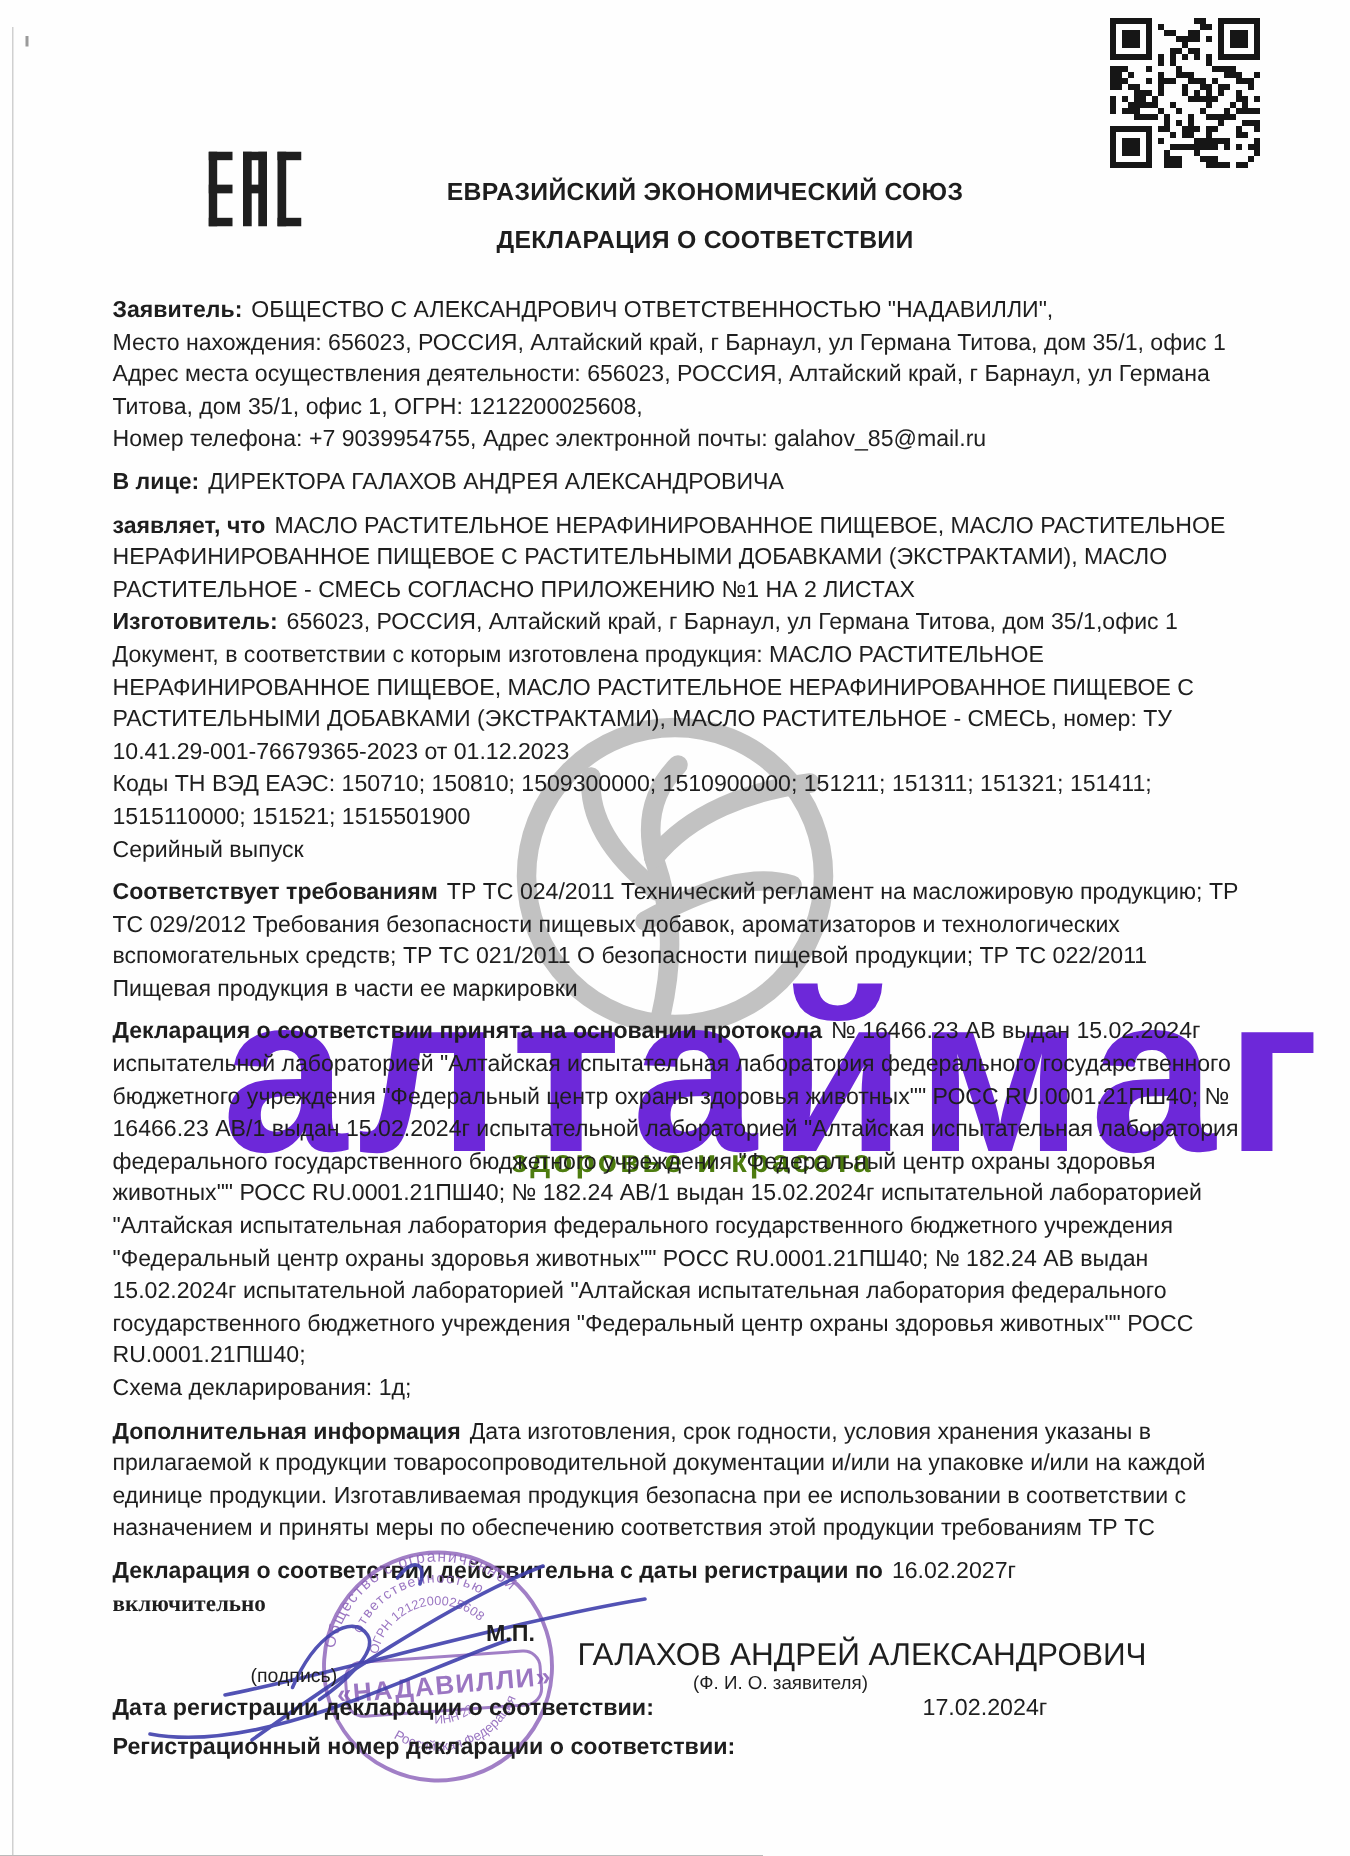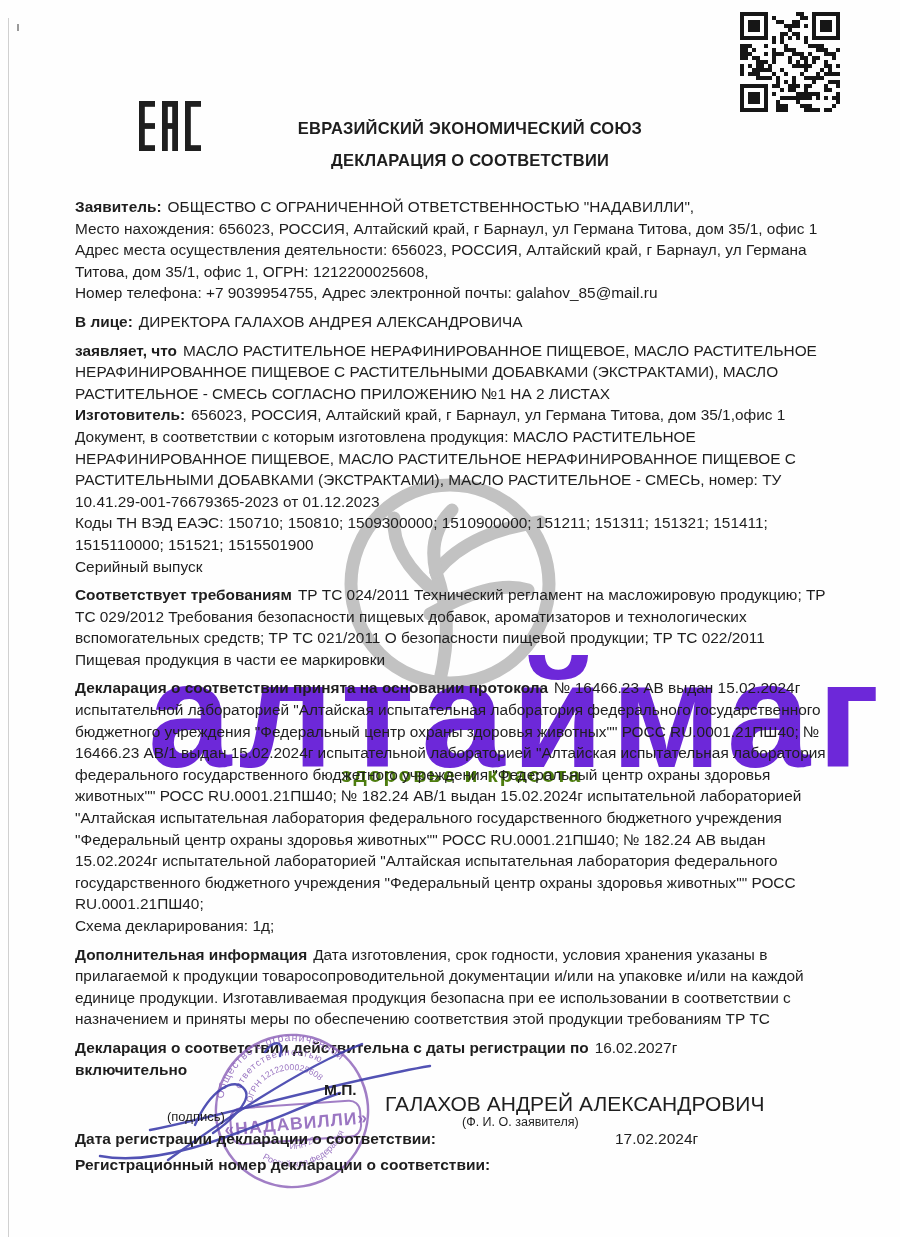--- a/index.html
+++ b/index.html
@@ -20,21 +20,21 @@
   
   .emblem{position:absolute;left:340px;top:472px;z-index:0;}
   .wm-brand{position:absolute;left:148px;top:640px;font-size:150px;line-height:1;font-weight:bold;
             color:#6d28d9;letter-spacing:7px;z-index:0;white-space:nowrap;}
   .wm-tagline{position:absolute;left:341px;top:763px;font-size:21px;font-weight:bold;
             color:#4d7c0f;letter-spacing:2px;z-index:0;white-space:nowrap;}
 
   
   .body{position:absolute;left:75px;top:189px;width:757px;z-index:1;font-size:15.4px;line-height:21.6px;}
   .body p{margin:0 0 7px 0;}
-  .b{font-weight:bold;}
+  .b{font-weight:bold;font-family:Liberation Serif, serif;}
   .lbl{font-weight:bold;margin-right:6px;}
 
   
   .stamp{position:absolute;left:207px;top:1026px;z-index:3;}
   .autograph{position:absolute;left:85px;top:1030px;z-index:4;}
   .sign-caption{position:absolute;left:167px;top:1109px;font-size:13px;z-index:5;}
   .mp{position:absolute;left:324px;top:1081px;font-size:15.5px;font-weight:bold;z-index:5;}
   .declarant{position:absolute;left:385px;top:1092px;font-size:21px;z-index:5;}
   .fio-caption{position:absolute;left:462px;top:1115px;font-size:12.5px;z-index:5;}
   .reg-label{position:absolute;left:75px;font-size:15.5px;font-weight:bold;z-index:5;}
@@ -366,21 +366,21 @@
         <rect x="84" y="96" width="4" height="4"></rect>
         <rect x="88" y="96" width="4" height="4"></rect>
       </g>
   </svg>
   <div class="doc-title t1">ЕВРАЗИЙСКИЙ ЭКОНОМИЧЕСКИЙ СОЮЗ</div>
   <div class="doc-title t2">ДЕКЛАРАЦИЯ О СООТВЕТСТВИИ</div>
 
   <div class="body">
     <p>
       </p>
-      <div><span class="lbl">Заявитель:</span><span>ОБЩЕСТВО С ОГРАНИЧЕННОЙ ОТВЕТСТВЕННОСТЬЮ "НАДАВИЛЛИ",</span></div>
+      <div><span class="lbl">Заявитель:</span><span>ОБЩЕСТВО С АЛЕКСАНДРОВИЧ ОТВЕТСТВЕННОСТЬЮ "НАДАВИЛЛИ",</span></div>
       <div>Место нахождения: 656023, РОССИЯ, Алтайский край, г Барнаул, ул Германа Титова, дом 35/1, офис 1</div>
       <div>Адрес места осуществления деятельности: 656023, РОССИЯ, Алтайский край, г Барнаул, ул Германа Титова, дом 35/1, офис 1, ОГРН: 1212200025608,</div>
       <div>Номер телефона: +7 9039954755, Адрес электронной почты: galahov_85@mail.ru</div>
     <p></p>
     <p>
       <span class="lbl">В лице:</span><span>ДИРЕКТОРА ГАЛАХОВ АНДРЕЯ АЛЕКСАНДРОВИЧА</span>
     </p>
     <p>
       </p>
       <div><span class="lbl">заявляет, что</span><span>МАСЛО РАСТИТЕЛЬНОЕ НЕРАФИНИРОВАННОЕ ПИЩЕВОЕ, МАСЛО РАСТИТЕЛЬНОЕ НЕРАФИНИРОВАННОЕ ПИЩЕВОЕ С РАСТИТЕЛЬНЫМИ ДОБАВКАМИ (ЭКСТРАКТАМИ), МАСЛО РАСТИТЕЛЬНОЕ - СМЕСЬ  СОГЛАСНО ПРИЛОЖЕНИЮ №1 НА 2 ЛИСТАХ</span></div>

